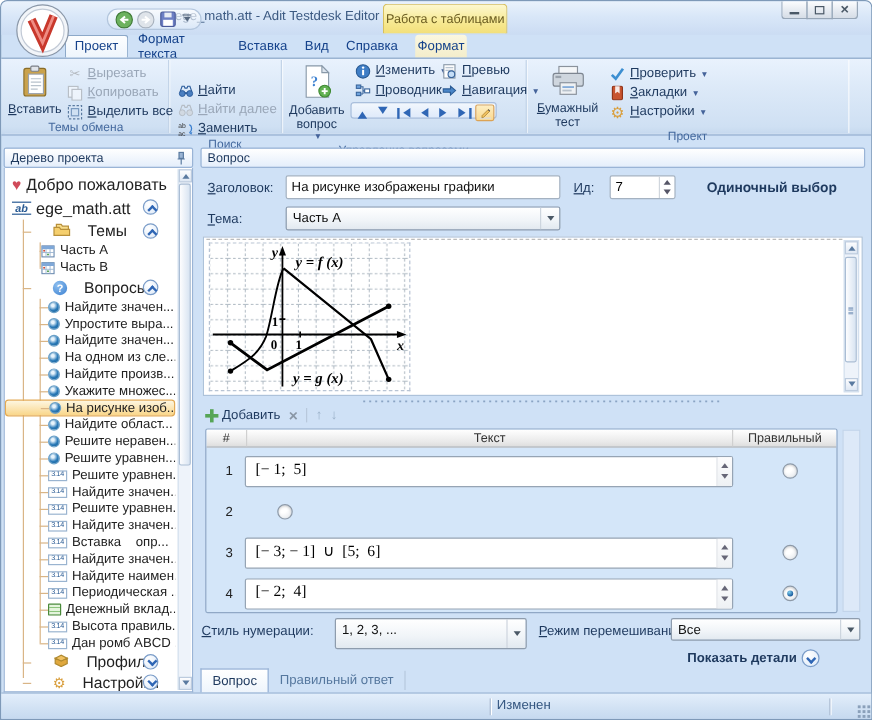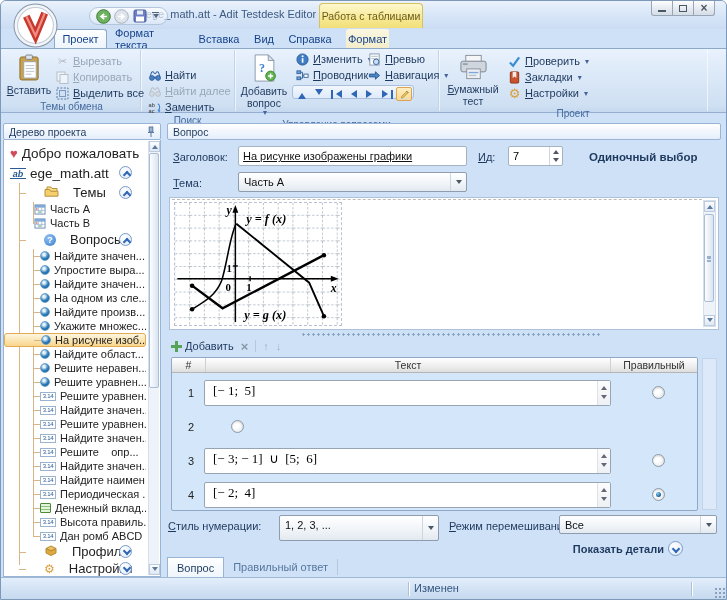--- a/index.html
+++ b/index.html
@@ -121,21 +121,21 @@
   .sarr.up { top:0; } .sarr.up b { border-bottom:4px solid #5a7aa0; margin-top:-2px; }
   .sarr.dn { bottom:0; } .sarr.dn b { border-top:4px solid #5a7aa0; margin-bottom:-2px; }
   .sthumb { position:absolute; left:0; width:10px; border:1px solid #aabdd4; border-radius:2px;
             background:linear-gradient(90deg,#fdfdfe,#d8e4f2); cursor:pointer; }
   .tthumb { top:12px; height:235px; }
 
   
   .mph { left:166px; top:122px; width:554px; }
   .flabel { position:absolute; font-size:11px; color:#1e395e; }
   .tinput { position:absolute; background:#fff; border:1px solid #a5b2c1; border-radius:2px; font-size:11px;
-            color:#111; padding:3px 4px 0 4px; cursor:text;text-decoration:underline; }
+            color:#111; padding:3px 4px 0 4px; cursor:text; }
   .spinbox { position:absolute; background:#fff; border:1px solid #a5b2c1; border-radius:2px; font-size:11px; padding:3px 4px 0 4px; cursor:text; }
   .spin { position:absolute; right:0; top:0; bottom:0; width:13px; border-left:1px solid #d0d6dd;
           display:flex; flex-direction:column; }
   .spin span { flex:1; display:flex; align-items:center; justify-content:center; cursor:pointer; }
   .spin b.u { width:0; height:0; border:3px solid transparent; border-bottom:4px solid #556; margin-top:-2px; }
   .spin b.d { width:0; height:0; border:3px solid transparent; border-top:4px solid #556; margin-bottom:-2px; }
   .badge { position:absolute; font-size:11.5px; font-weight:bold; color:#1e395e; }
   .combo { position:absolute; height:20px; border:1px solid #8e9cad; border-radius:2px;
            background:linear-gradient(#fff,#f0f4f8 60%,#e2e9f0); font-size:11px; color:#111; cursor:pointer; }
   .combo .cval { position:absolute; left:5px; top:3px; right:20px; white-space:nowrap; overflow:hidden; }
@@ -605,21 +605,21 @@
         <div class="trow child ic-num">
           <span class="ticon"></span>
           <span class="tlabel">Решите уравнен...</span>
         </div>
         <div class="trow child ic-num">
           <span class="ticon"></span>
           <span class="tlabel">Найдите значен...</span>
         </div>
         <div class="trow child ic-num">
           <span class="ticon"></span>
-          <span class="tlabel">Решите    опр...</span>
+          <span class="tlabel">Вставка    опр...</span>
         </div>
         <div class="trow child ic-num">
           <span class="ticon"></span>
           <span class="tlabel">Найдите значен...</span>
         </div>
         <div class="trow child ic-num">
           <span class="ticon"></span>
           <span class="tlabel">Найдите наимен...</span>
         </div>
         <div class="trow child ic-num">

